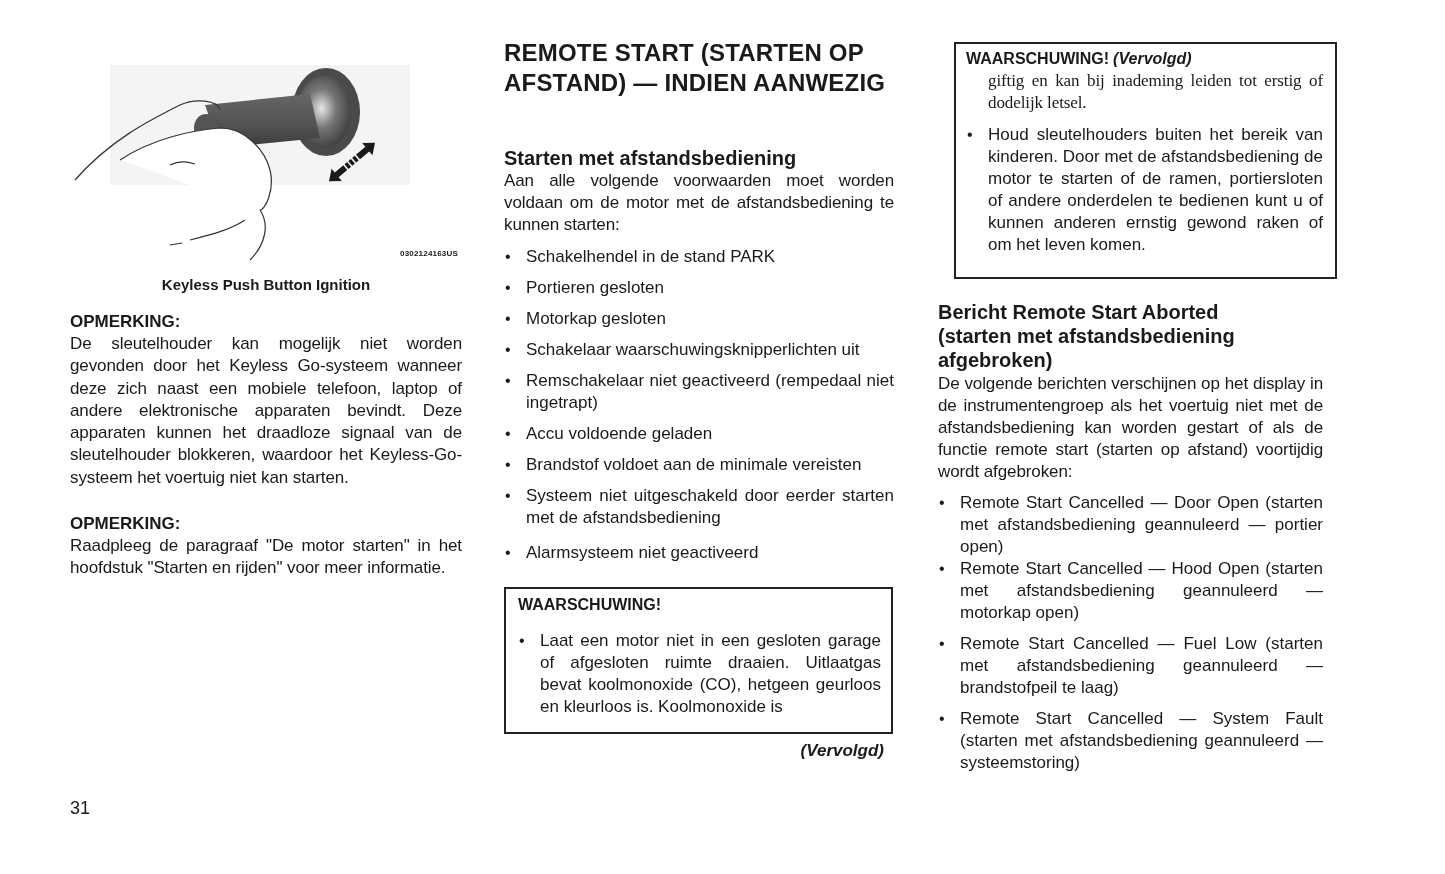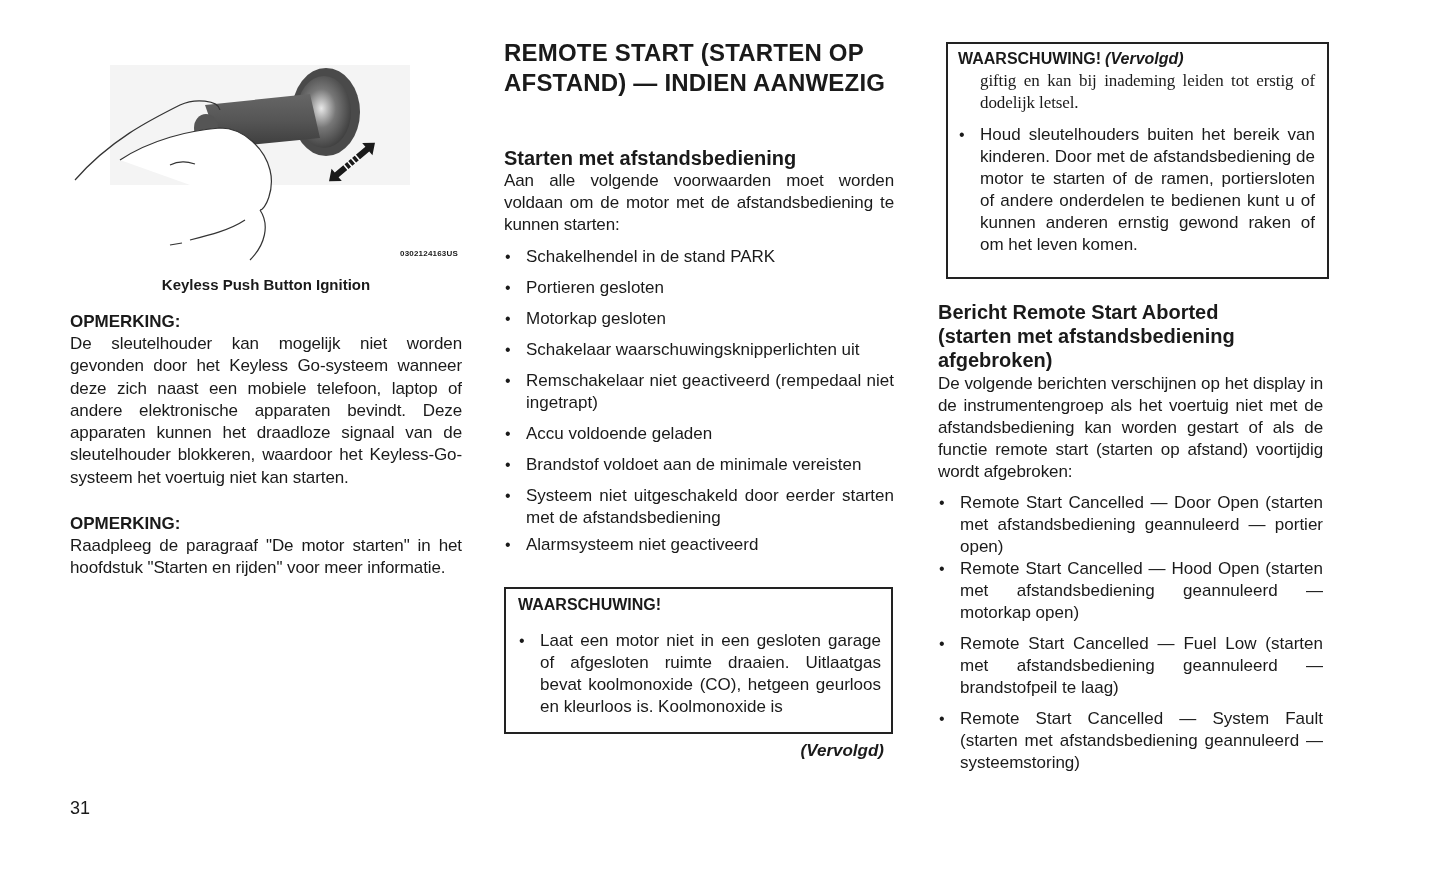--- a/index.html
+++ b/index.html
@@ -93,34 +93,34 @@
     <p class="body-text" style="line-height:22px;">Aan alle volgende voorwaarden moet worden voldaan om de motor met de afstandsbediening te kunnen starten:</p>
   </div>
   <ul class="bullets" style="position:absolute; top:246px; width:390px;">
     <li style="margin-bottom:9px;">Schakelhendel in de stand PARK</li>
     <li style="margin-bottom:9px;">Portieren gesloten</li>
     <li style="margin-bottom:9px;">Motorkap gesloten</li>
     <li style="margin-bottom:9px;">Schakelaar waarschuwingsknipperlichten uit</li>
     <li style="margin-bottom:9px;">Remschakelaar niet geactiveerd (rempedaal niet ingetrapt)</li>
     <li style="margin-bottom:9px;">Accu voldoende geladen</li>
     <li style="margin-bottom:9px;">Brandstof voldoet aan de minimale vereisten</li>
-    <li style="margin-bottom:5px;">Systeem niet uitgeschakeld door eerder starten met de afstandsbediening</li>
+    <li style="margin-bottom:13px;">Systeem niet uitgeschakeld door eerder starten met de afstandsbediening</li>
     <li>Alarmsysteem niet geactiveerd</li>
   </ul>
   <div class="warn-box" style="position:absolute; top:587px; left:0; width:389px; height:147px; padding:7px 10px 0 12px;">
     <p class="warn-title">WAARSCHUWING!</p>
     <ul class="bullets" style="margin-top:16px;">
       <li>Laat een motor niet in een gesloten garage of afgesloten ruimte draaien. Uitlaatgas bevat koolmonoxide (CO), hetgeen geurloos en kleurloos is. Koolmonoxide is</li>
     </ul>
   </div>
   <div class="cont-right" style="position:absolute; top:741px; width:380px;">(Vervolgd)</div>
 </div>
 
 <div class="col col3">
-  <div class="warn-box" style="position:absolute; top:42px; left:8px; width:383px; height:237px; padding:6px 12px 0 10px;">
+  <div class="warn-box" style="position:absolute; top:42px; left:16px; width:383px; height:237px; padding:6px 12px 0 10px;">
     <p class="warn-title"><span>WAARSCHUWING!</span><span class="cont">(Vervolgd)</span></p>
     <p class="body-text" style="padding-left:22px; line-height:22px; margin-top:2px;font-family:Liberation Serif, serif;">giftig en kan bij inademing leiden tot erstig of dodelijk letsel.</p>
     <ul class="bullets" style="margin-top:10px;">
       <li>Houd sleutelhouders buiten het bereik van kinderen. Door met de afstandsbediening de motor te starten of de ramen, portiersloten of andere onderdelen te bedienen kunt u of kunnen anderen ernstig gewond raken of om het leven komen.</li>
     </ul>
   </div>
   <h2 class="h2" style="position:absolute; top:300px; width:340px; line-height:24px;">Bericht Remote Start Aborted (starten met afstandsbediening afgebroken)</h2>
   <p class="body-text" style="position:absolute; top:373px; width:385px; line-height:22px;">De volgende berichten verschijnen op het display in de instrumentengroep als het voertuig niet met de afstandsbediening kan worden gestart of als de functie remote start (starten op afstand) voortijdig wordt afgebroken:</p>
   <ul class="bullets" style="position:absolute; top:492px; width:385px;">
     <li style="">Remote Start Cancelled — Door Open (starten met afstandsbediening geannuleerd — portier open)</li>

